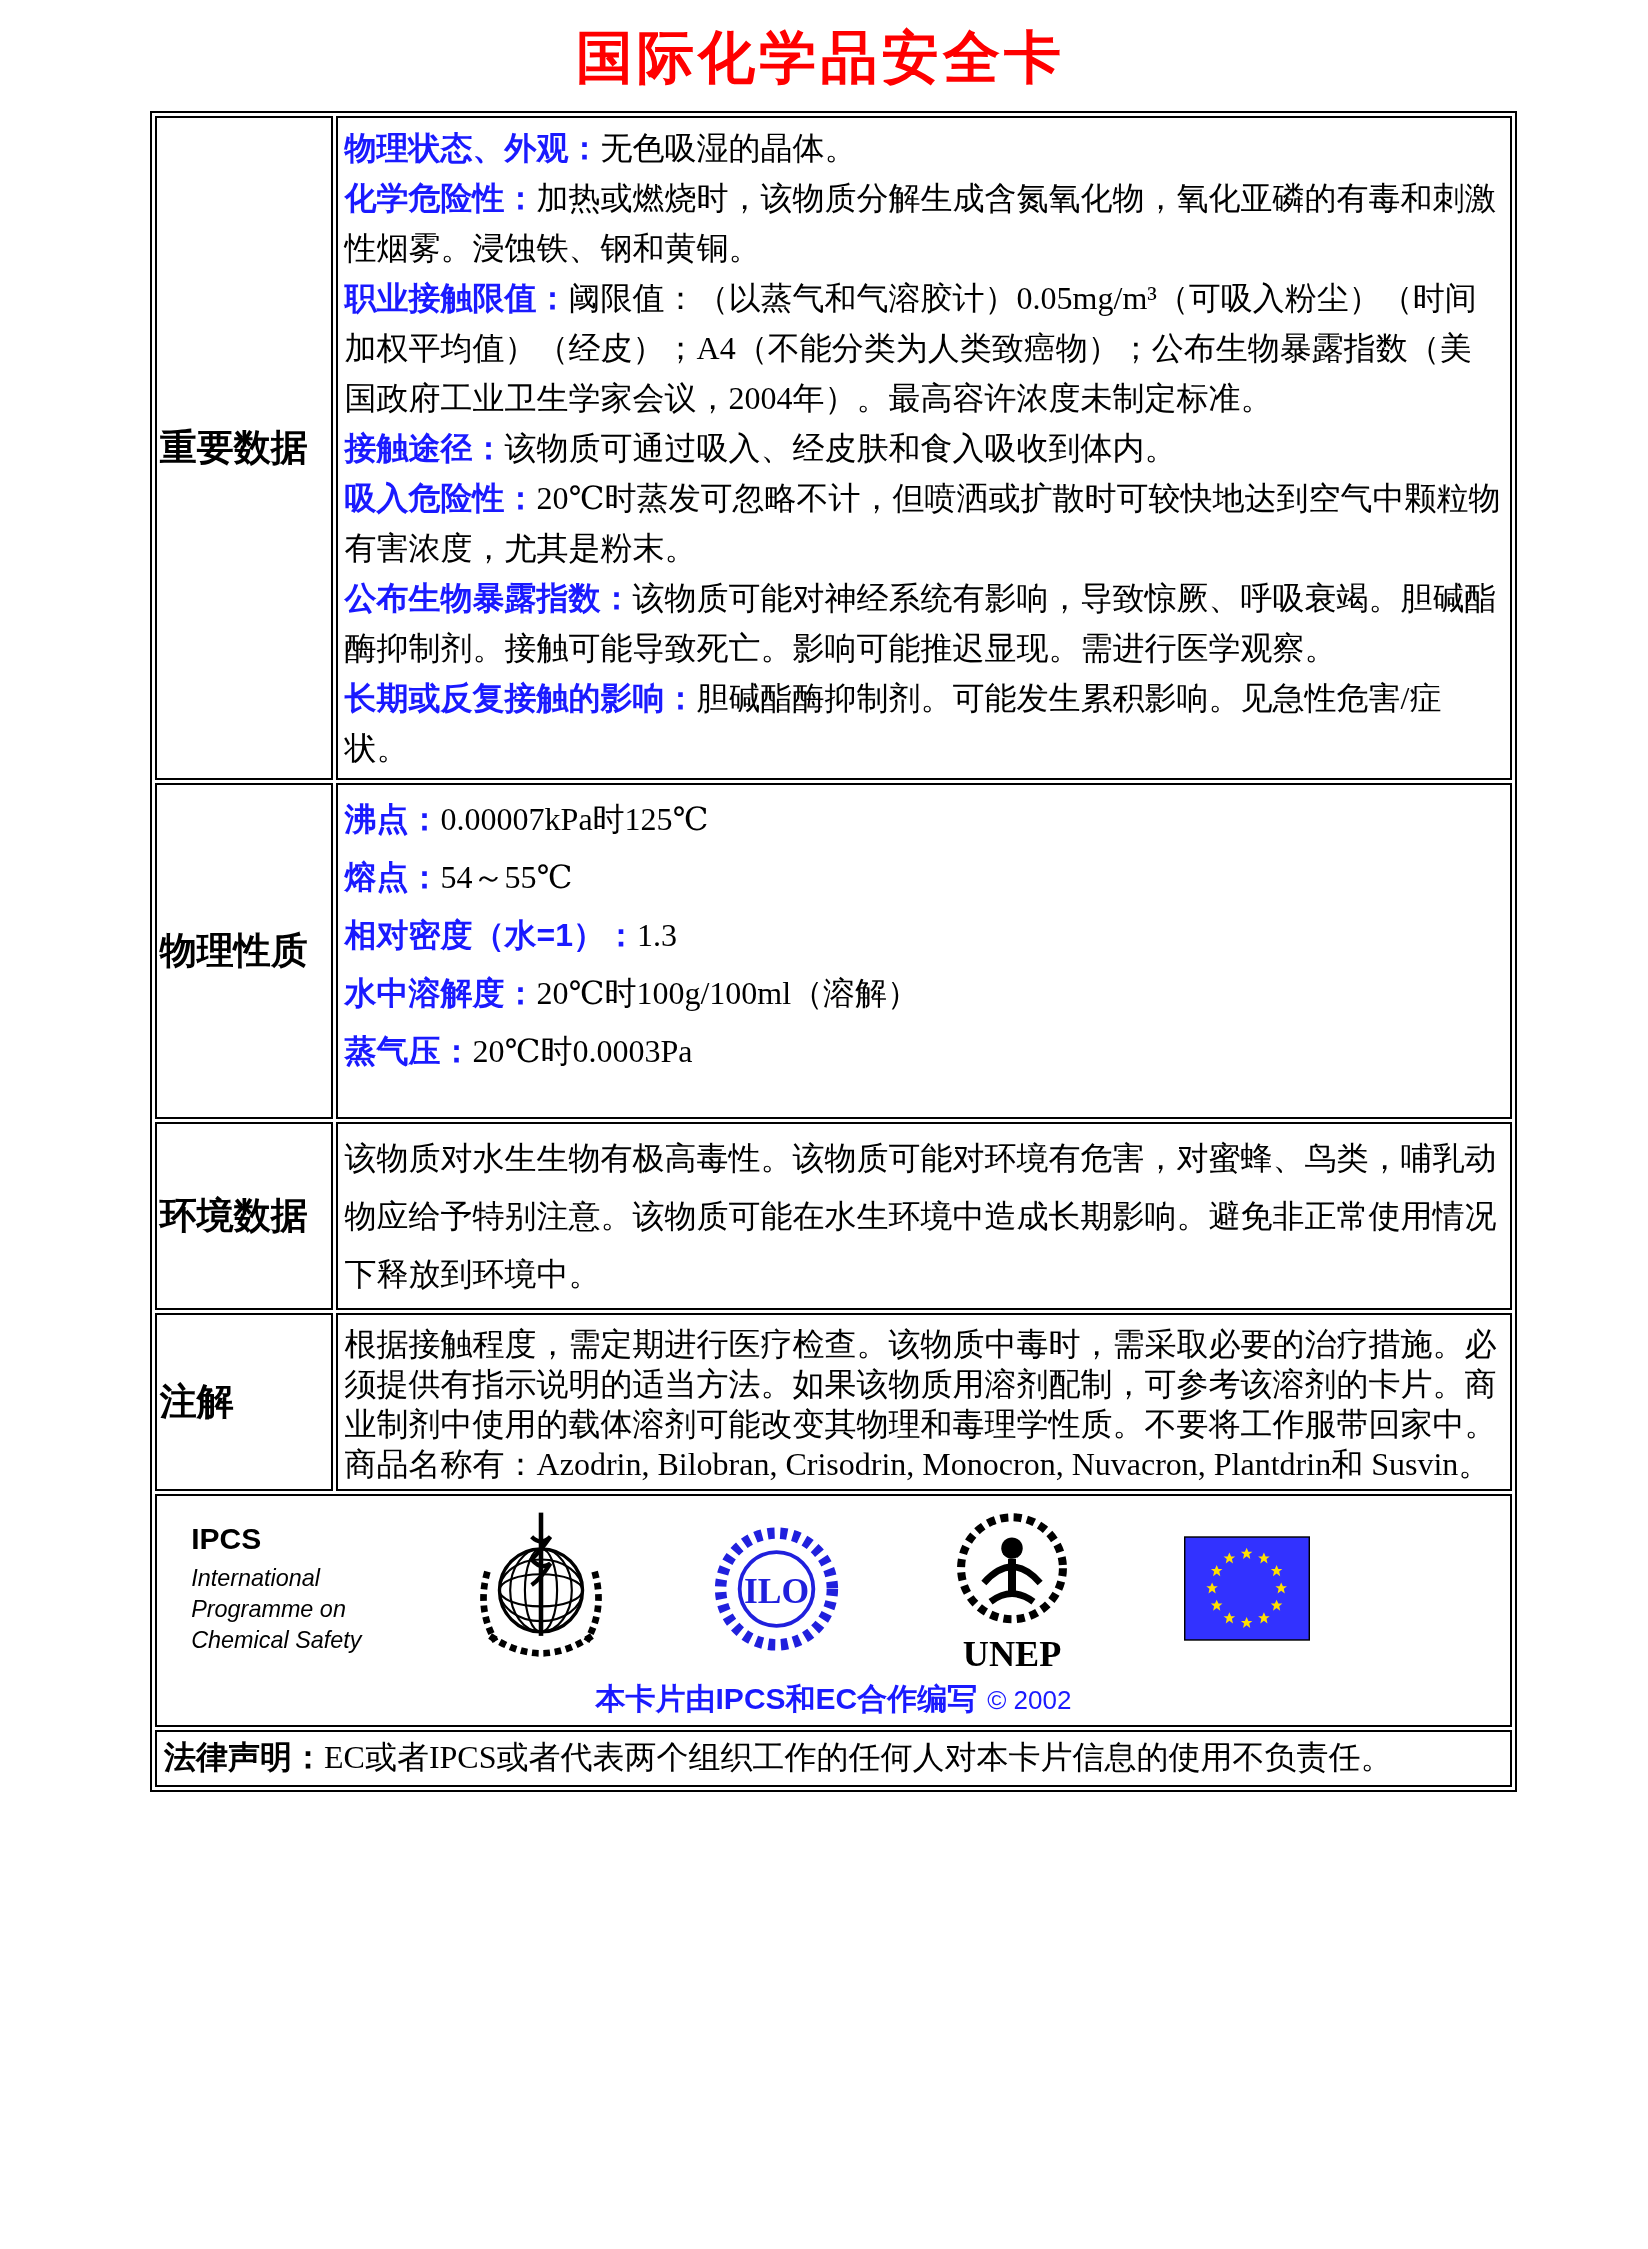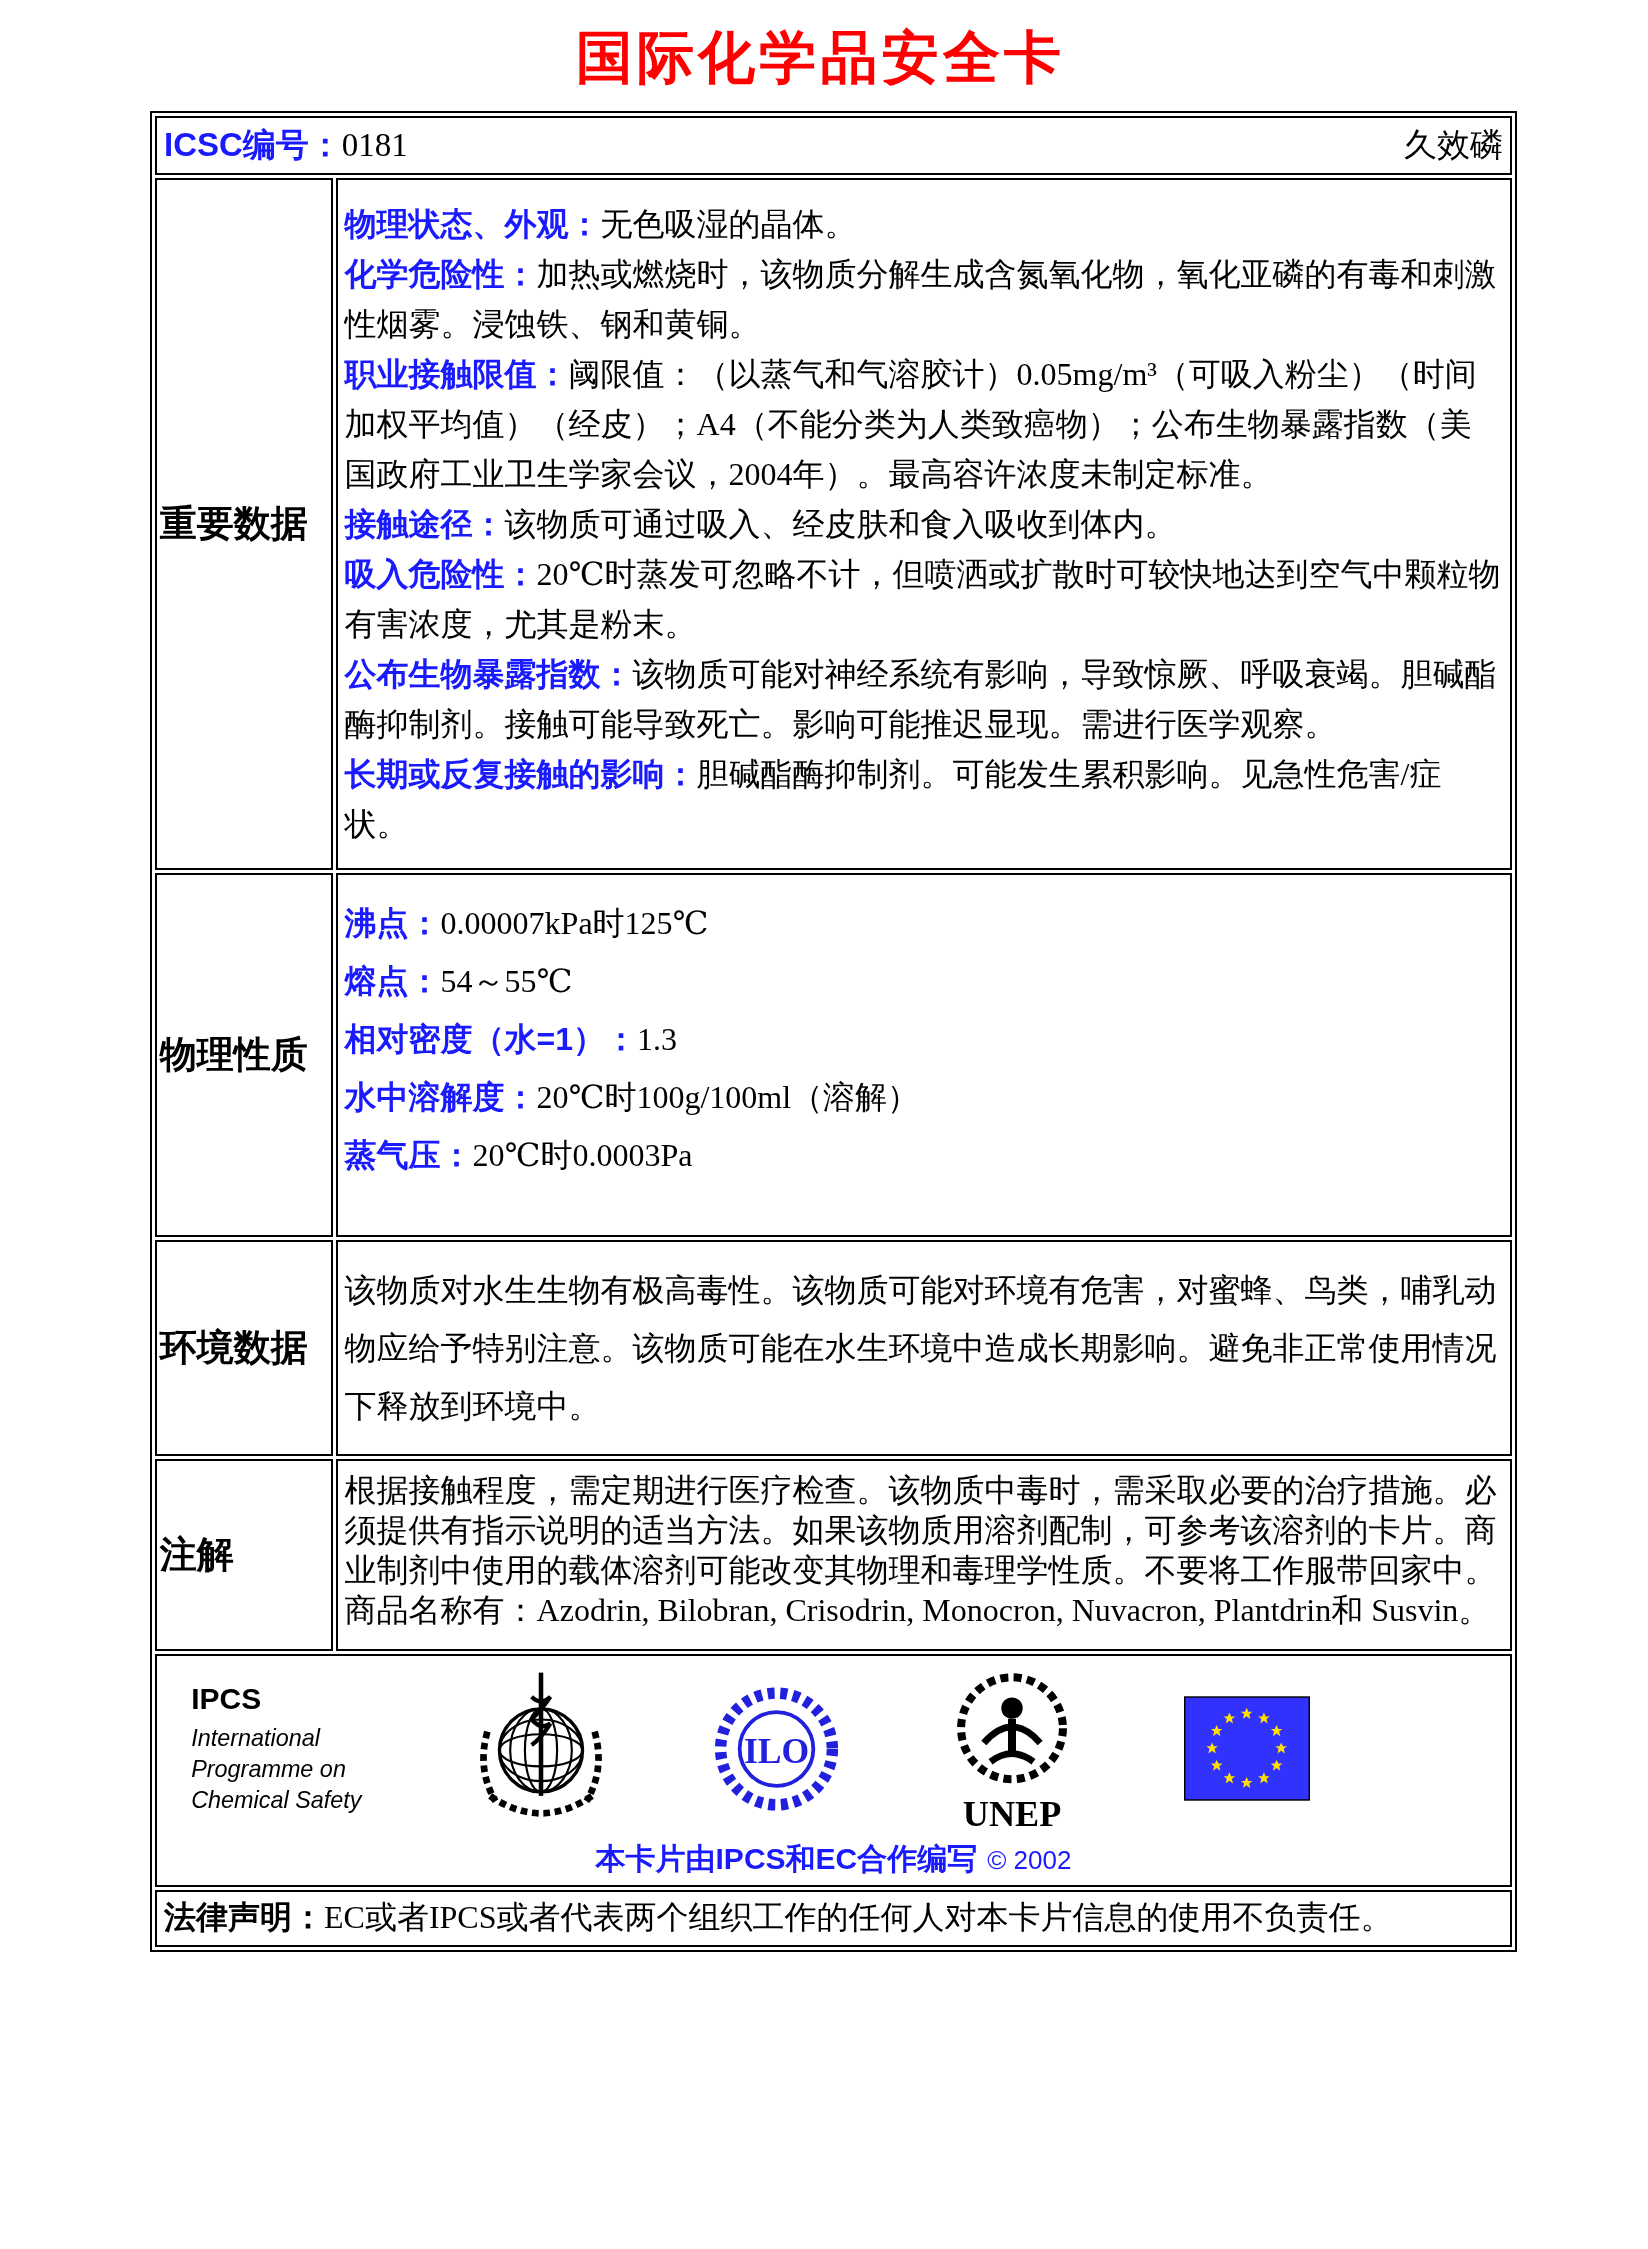--- a/index.html
+++ b/index.html
@@ -9,21 +9,21 @@
   table.card{margin-left:150px;width:1367px;border:2.8px solid #000;border-collapse:separate;border-spacing:3.5px;background:#fff;}
   td{border:2.1px solid #000;vertical-align:top;background:#fff;}
   
   td.hdr{height:55px;vertical-align:middle;padding:0 7px;font-size:33px;}
   .hdr-flex{display:flex;justify-content:space-between;align-items:center;width:100%;}
   .blue{color:#1a1aff;font-weight:bold;font-family:"Liberation Sans","DejaVu Sans",sans-serif;}
   
   td.seclabel{width:168px;vertical-align:middle;text-align:left;color:#000000;font-weight:bold;
               font-size:37px;font-family:"Liberation Sans","DejaVu Sans",sans-serif;padding:2.8px;}
   
-  td.content{padding:19px 7px;font-size:32px;line-height:50px;}
+  td.content{padding:5px 7px;font-size:32px;line-height:50px;}
   td.content p{margin:0;}
   td.content .lbl{color:#1a1aff;font-weight:bold;font-family:"Liberation Sans","DejaVu Sans",sans-serif;}
   td.content.phys{height:322px;line-height:58px;}
   td.content.env{line-height:58px;}
   td.content.notes{line-height:40px;padding-top:8.5px;}
   td.content.add{line-height:35px;}
   
   td.logos-cell{padding:10px 0 5.7px 0;}
   .logos-row{display:flex;align-items:center;gap:105px;padding-left:30px;height:166px;}
   .ipcs-block{width:178px;font-family:"Liberation Sans","DejaVu Sans",sans-serif;padding-left:4.2px;}
@@ -40,30 +40,20 @@
 </head>
 <body>
 
 <div class="page">
 
   <h1 class="title">国际化学品安全卡</h1>
 
   <table class="card">
 
     <tbody>
-        <tr>
-      <td class="hdr" colspan="2">
-        <div class="hdr-flex">
-          <div>
-            <span class="blue">ICSC编号：</span><span>0181</span>
-          </div>
-          <div>久效磷</div>
-        </div>
-      </td>
-    </tr>
 
     <tr>
       <td class="seclabel">重要数据</td>
       <td class="content">
         <p><span class="lbl">物理状态、外观：</span><span>无色吸湿的晶体。</span></p>
         <p><span class="lbl">化学危险性：</span><span>加热或燃烧时，该物质分解生成含氮氧化物，氧化亚磷的有毒和刺激性烟雾。浸蚀铁、钢和黄铜。</span></p>
         <p><span class="lbl">职业接触限值：</span><span>阈限值：（以蒸气和气溶胶计）0.05mg/m³（可吸入粉尘）（时间加权平均值）（经皮）；A4（不能分类为人类致癌物）；公布生物暴露指数（美国政府工业卫生学家会议，2004年）。最高容许浓度未制定标准。</span></p>
         <p><span class="lbl">接触途径：</span><span>该物质可通过吸入、经皮肤和食入吸收到体内。</span></p>
         <p><span class="lbl">吸入危险性：</span><span>20℃时蒸发可忽略不计，但喷洒或扩散时可较快地达到空气中颗粒物有害浓度，尤其是粉末。</span></p>
         <p><span class="lbl">公布生物暴露指数：</span><span>该物质可能对神经系统有影响，导致惊厥、呼吸衰竭。胆碱酯酶抑制剂。接触可能导致死亡。影响可能推迟显现。需进行医学观察。</span></p>

